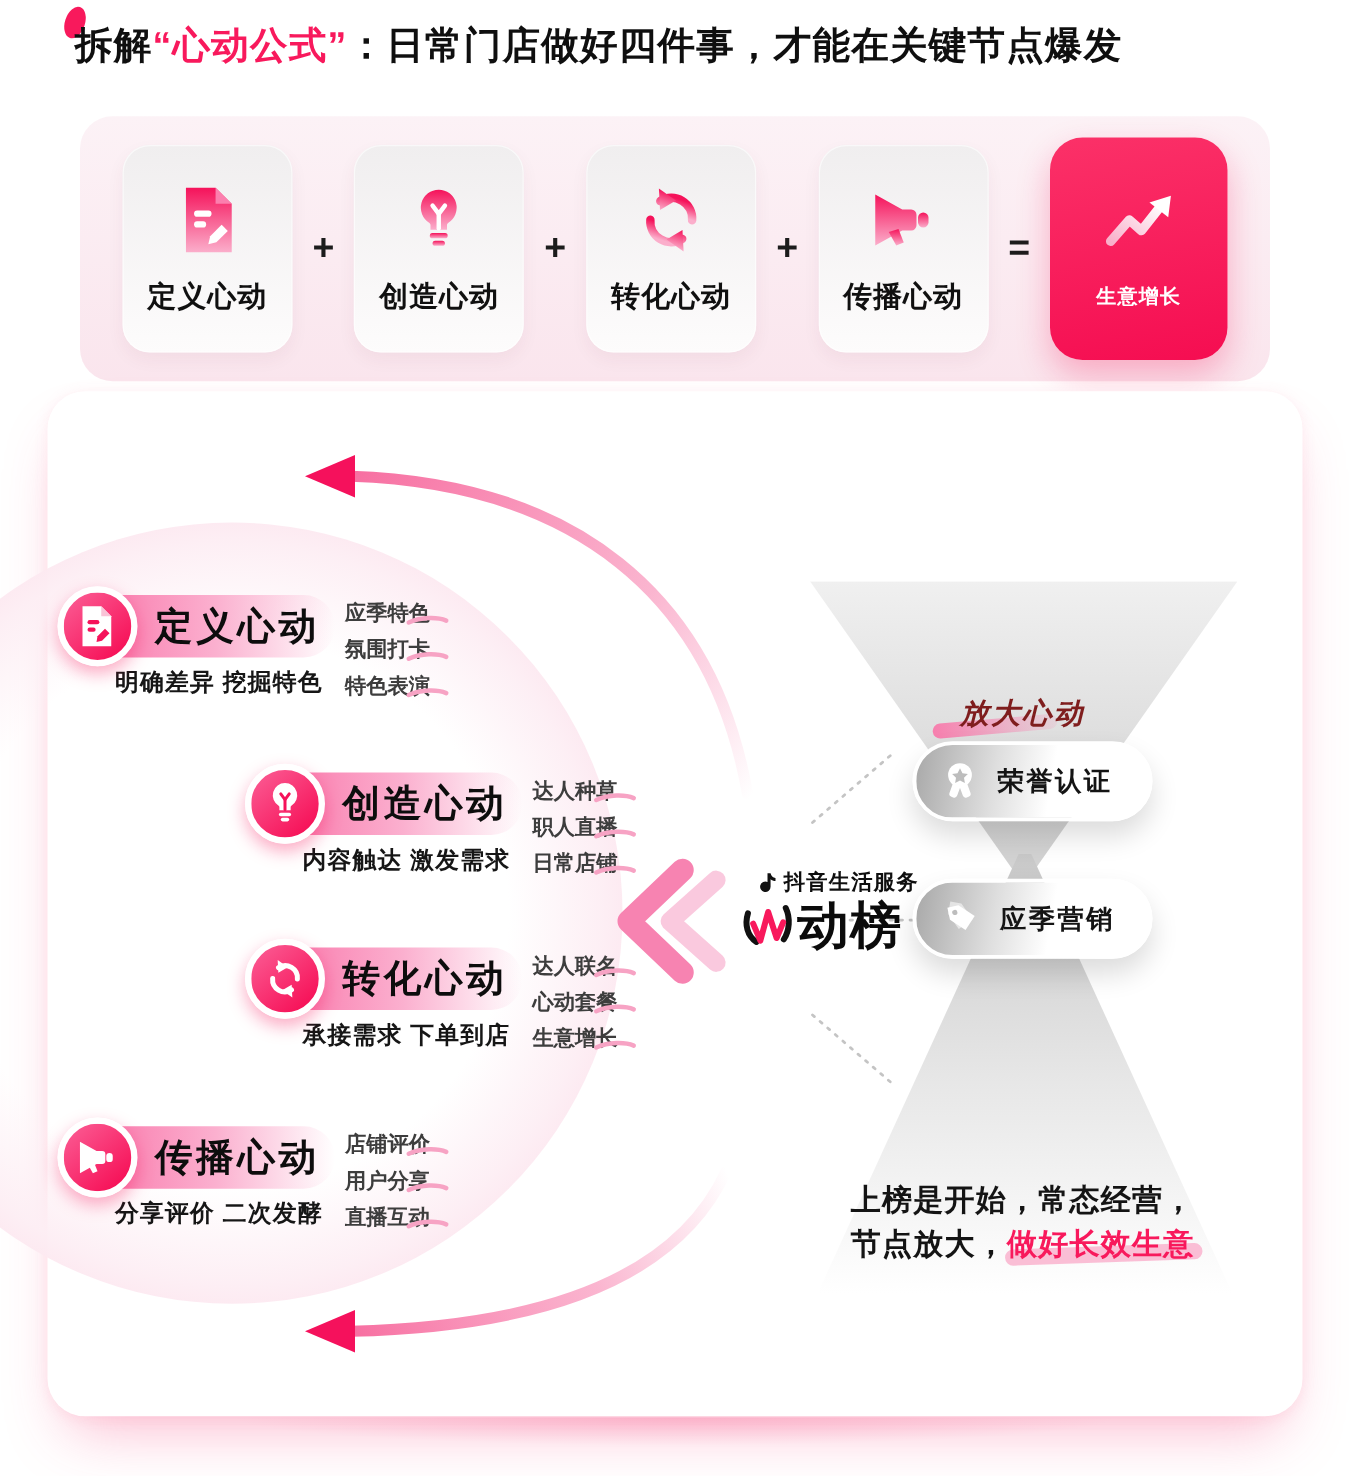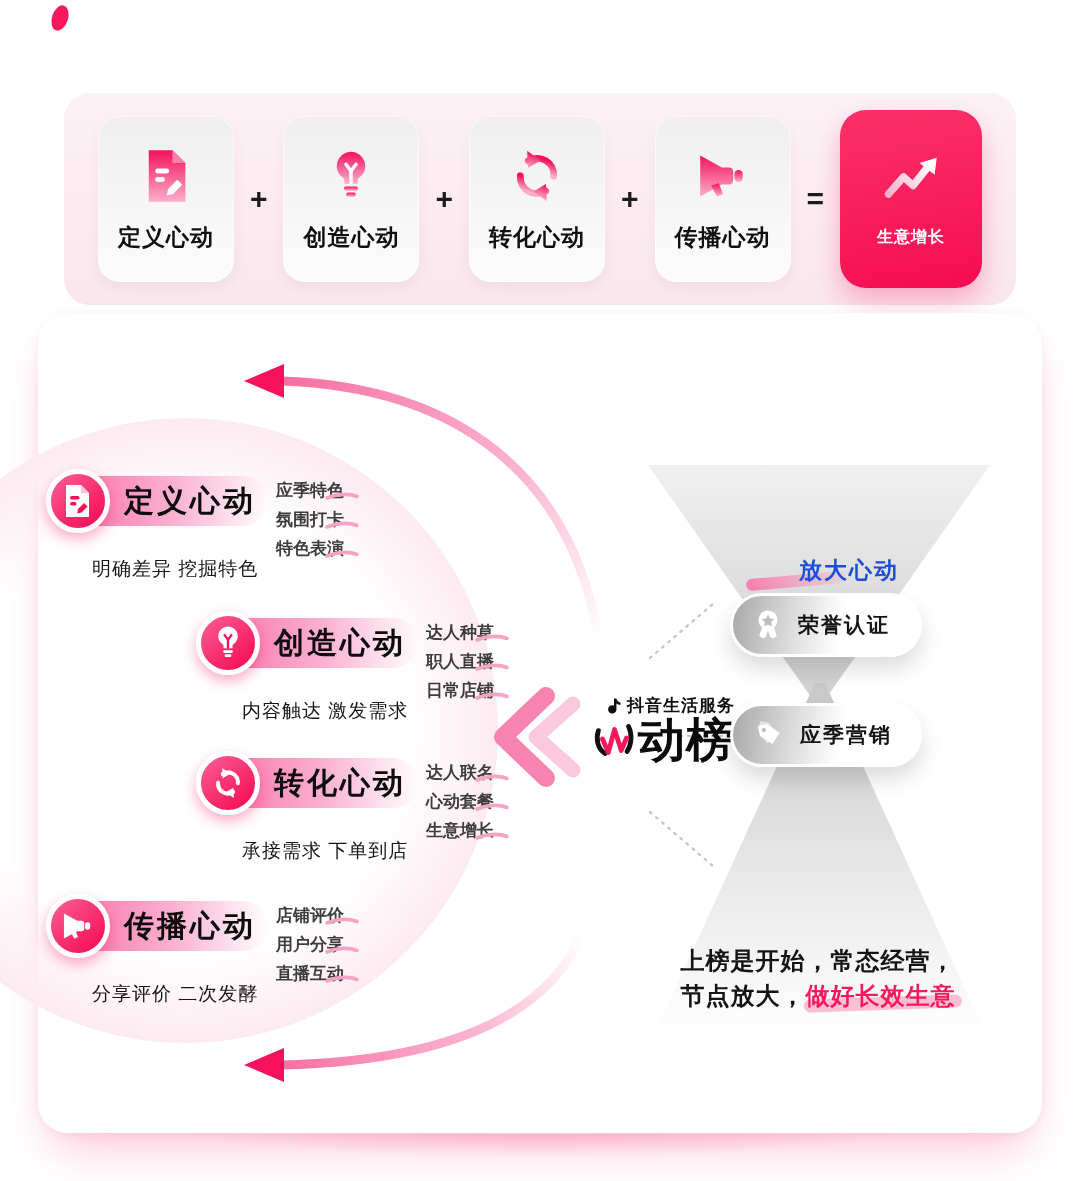--- a/index.html
+++ b/index.html
@@ -46,22 +46,22 @@
   .funnel-top{position:absolute;left:610px;top:152px;width:342px;height:236px;z-index:1;
       background:linear-gradient(180deg,#F0F0F0 0%,#D2D2D2 90%);
       clip-path:polygon(0 0,100% 0,51.5% 100%,48.5% 100%);}
   .funnel-bottom{position:absolute;left:616px;top:370px;width:332px;height:352px;z-index:1;
       background:linear-gradient(180deg,#C8C8C8 0%,#E7E7E7 52%,rgba(255,255,255,0) 100%);
       clip-path:polygon(48.5% 0,51.5% 0,100% 100%,0 100%);}
 
   
   .amp-swoosh{position:absolute;left:708px;top:262px;width:100px;height:12px;border-radius:8px;
       background:linear-gradient(90deg,#F77FAE,rgba(247,127,174,.12));transform:rotate(-5deg);z-index:3;}
-  .amp-head{position:absolute;left:699px;top:242px;width:162px;text-align:right;z-index:4;
-      font-size:23px;font-weight:900;color:#1d4ed8;letter-spacing:2px;}
+  .amp-head{position:absolute;left:699px;top:242px;width:162px;text-align:center;z-index:4;
+      font-size:23px;font-weight:900;color:#7f1d1d;letter-spacing:2px;font-style:italic;}
   .rpill{position:absolute;left:692px;width:168px;height:58px;border:3px solid #fff;border-radius:32px;
       background:linear-gradient(100deg,#A8A8A8 0%,#DEDEDE 34%,#FFFFFF 58%);
       box-shadow:0 12px 22px rgba(0,0,0,.14);z-index:4;
       display:flex;align-items:center;gap:13px;padding-left:18px;box-sizing:content-box;}
   .rpill .rlabel{font-size:21px;font-weight:800;color:#141414;letter-spacing:2px;}
   .rpill-1{top:280px;} .rpill-2{top:390px;} .rpill-3{top:498px;}
 
   .funnel-footer{position:absolute;left:628px;top:630px;width:304px;z-index:4;text-align:center;
       font-size:24px;font-weight:900;color:#141414;line-height:35px;letter-spacing:1px;}
   .hl{position:relative;color:#F8195C;z-index:0;white-space:nowrap;}
@@ -72,39 +72,42 @@
   .loop-item{position:absolute;width:340px;z-index:3;}
   .li-1{left:8px;top:156px;} .li-2{left:158px;top:298px;} .li-3{left:158px;top:438px;} .li-4{left:8px;top:581px;}
   .pill-row{position:relative;height:64px;display:flex;align-items:center;}
   .pill-bg{position:absolute;left:10px;top:7px;height:50px;width:212px;border-radius:28px;z-index:1;
       background:linear-gradient(90deg,#F96DA4 0%,#FBB0CF 55%,rgba(253,230,240,0) 100%);}
   .icon-circle{position:relative;z-index:2;width:64px;height:64px;border-radius:50%;box-sizing:border-box;
       border:5px solid #fff;background:linear-gradient(140deg,#FB5B93 5%,#F60F56 90%);
       box-shadow:0 6px 14px rgba(246,15,86,.35);display:flex;align-items:center;justify-content:center;}
   .pill-title{position:relative;z-index:2;font-size:30px;font-weight:900;color:#0d0d0d;
       margin-left:14px;letter-spacing:3px;}
-  .subtitle{margin-top:23px;margin-left:46px;font-size:19px;font-weight:400;color:#161616;letter-spacing:1px;}
+  .subtitle{margin-top:0;margin-left:46px;font-size:19px;font-weight:700;color:#161616;letter-spacing:1px;}
   .tags{position:absolute;left:230px;top:10px;display:flex;flex-direction:column;gap:6px;}
   .tag{display:flex;align-items:flex-end;font-size:17px;font-weight:700;color:#3d3d3d;white-space:nowrap;}
   .tag svg{margin-left:-20px;margin-bottom:1px;}
 
   
   .logo{position:absolute;left:552px;top:381px;width:180px;z-index:3;}
   .logo-brand{display:flex;align-items:center;gap:5px;margin-left:16px;
       font-size:17px;font-weight:800;color:#0f0f0f;letter-spacing:1px;text-align:right;}
   .logo-name{display:flex;align-items:flex-end;margin-top:0px;}
-  .logo-rest{font-size:47px;font-weight:900;color:#0b0b0b;letter-spacing:1px;line-height:46px;}
+  .logo-rest{font-size:41px;font-weight:900;color:#0b0b0b;letter-spacing:1px;line-height:46px;}
   .sr{font-size:0;line-height:0;color:transparent;position:absolute;}
 </style>
 </head>
 <body>
 
 <div id="root">
 
   <div class="title-dot"></div>
+  <div class="page-title">
+    <span>拆解</span><span class="accent">“心动公式”</span><span>：日常门店做好四件事，才能在关键节点爆发</span>
+  </div>
 
   <div class="formula">
     <div class="fcard">
       <div class="ficon">
         <svg width="50" height="56" viewBox="0 0 44 52">
           <defs>
               <linearGradient id="gDoc" x1="0" y1="0" x2="0" y2="1">
             <stop offset="0" stop-color="#F5125A"></stop>
                 <stop offset="1" stop-color="#FBAECB"></stop>
               </linearGradient>

